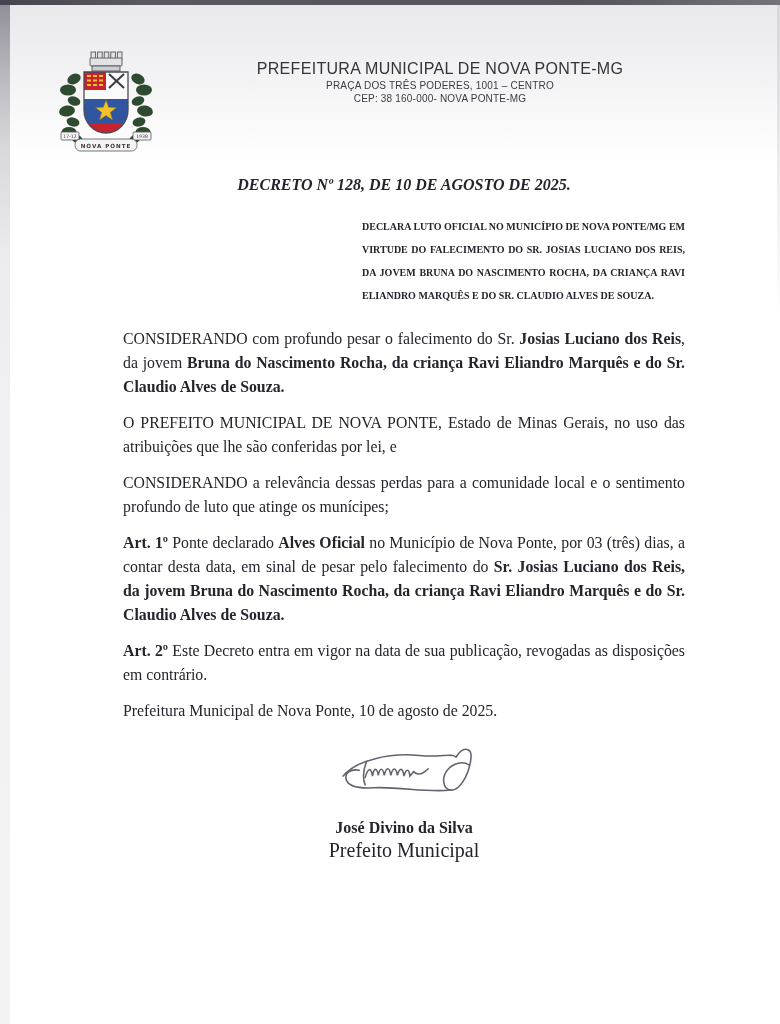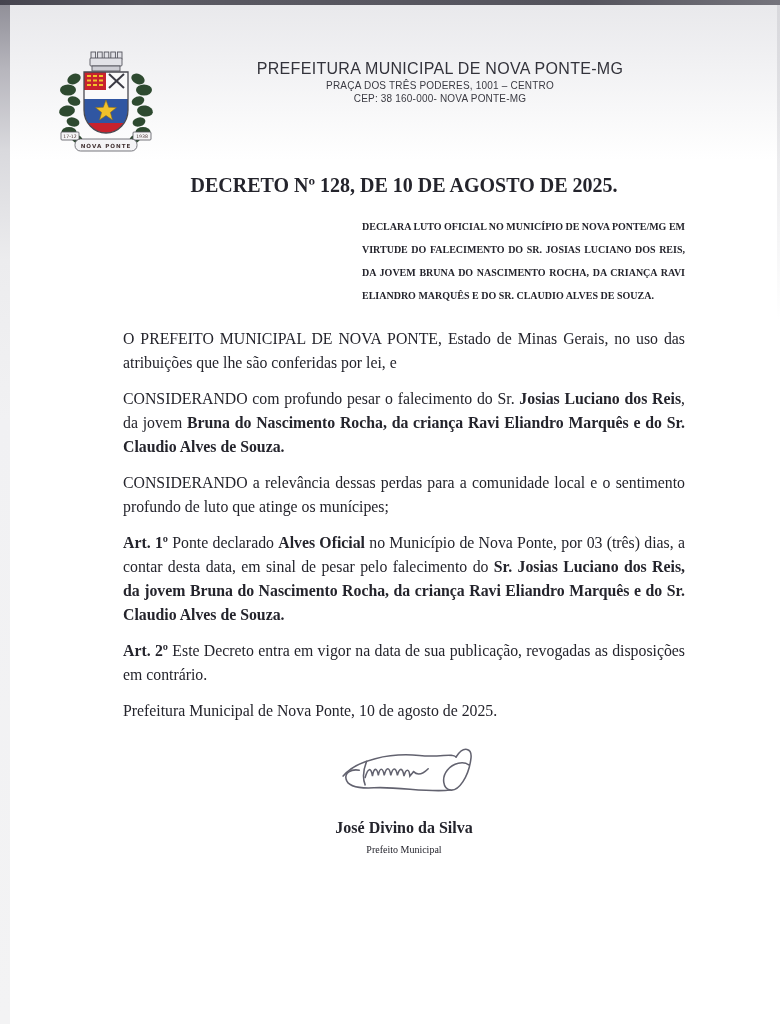--- a/index.html
+++ b/index.html
@@ -19,30 +19,30 @@
     background:linear-gradient(180deg,#d8d8dc 0px,rgba(255,255,255,0) 320px);}
 
   header{position:relative;height:155px;}
   .coa{position:absolute;left:46px;top:46px;}
   .head-text{position:absolute;left:180px;top:60px;width:520px;text-align:center;
     font-family:"Liberation Sans", sans-serif;color:#3a3a42;}
   .org{font-size:16px;letter-spacing:.3px;color:#33333b;}
   .addr{font-size:10px;margin-top:2px;letter-spacing:.2px;}
 
   main{position:relative;padding:0 95px 0 123px;}
-  .decree-title{margin:18px 0 8px;text-align:center;font-weight:bold;font-size:20px;line-height:24px;}
+  .decree-title{margin:18px 0 8px;text-align:center;font-weight:bold;font-size:16px;line-height:24px;font-style:italic;}
   .summary{margin:18px 0 20px 239px;font-weight:bold;text-align:justify;
     font-size:10px;line-height:23px;}
   p.body{margin:0 0 12px;text-align:justify;font-size:15.8px;line-height:24px;}
   p.body .b,.b{font-weight:bold;}
   p.heading{text-align:left;}
 
   .sig-block{margin-top:6px;text-align:center;}
   .sig-name{font-weight:bold;font-size:16px;line-height:22px;margin-top:12px;}
-  .sig-role{font-size:10px;line-height:22px;}
+  .sig-role{font-size:20px;line-height:22px;}
   .coa text,.coa-banner-text{font-family:"DejaVu Sans", sans-serif;}
 </style>
 </head>
 <body>
 
 <div class="page">
   <div class="top-wash"></div>
   <div class="edge-left"></div>
   <div class="edge-right"></div>
   <div class="edge-top"></div>
@@ -124,22 +124,22 @@
       <div class="addr">PRAÇA DOS TRÊS PODERES, 1001 – CENTRO</div>
       <div class="addr">CEP: 38 160-000- NOVA PONTE-MG</div>
     </div>
   </header>
 
   <main>
     <div class="decree-title">DECRETO Nº 128, DE 10 DE AGOSTO DE 2025.</div>
 
     <div class="summary">DECLARA LUTO OFICIAL NO MUNICÍPIO DE NOVA PONTE/MG EM VIRTUDE DO FALECIMENTO DO SR. JOSIAS LUCIANO DOS REIS, DA JOVEM BRUNA DO NASCIMENTO ROCHA, DA CRIANÇA RAVI ELIANDRO MARQUÊS E DO SR. CLAUDIO ALVES DE SOUZA.</div>
 
+    <p class="body"><span>CONSIDERANDO com profundo pesar o falecimento do Sr. </span><span class="b">Josias Luciano dos Reis</span><span>, da jovem </span><span class="b">Bruna do Nascimento Rocha, da criança Ravi Eliandro Marquês e do Sr. Claudio Alves de Souza.</span></p>
     <p class="body"><span>O PREFEITO MUNICIPAL DE NOVA PONTE, Estado de Minas Gerais, no uso das atribuições que lhe são conferidas por lei, e</span></p>
-    <p class="body"><span>CONSIDERANDO com profundo pesar o falecimento do Sr. </span><span class="b">Josias Luciano dos Reis</span><span>, da jovem </span><span class="b">Bruna do Nascimento Rocha, da criança Ravi Eliandro Marquês e do Sr. Claudio Alves de Souza.</span></p>
     <p class="body"><span>CONSIDERANDO a relevância dessas perdas para a comunidade local e o sentimento profundo de luto que atinge os munícipes;</span></p>
     <p class="body"><span class="b">Art. 1º</span><span> Ponte declarado </span><span class="b">Alves Oficial</span><span> no Município de Nova Ponte, por 03 (três) dias, a contar desta data, em sinal de pesar pelo falecimento do </span><span class="b">Sr. Josias Luciano dos Reis, da jovem Bruna do Nascimento Rocha, da criança Ravi Eliandro Marquês e do Sr. Claudio Alves de Souza.</span></p>
     <p class="body"><span class="b">Art. 2º</span><span> Este Decreto entra em vigor na data de sua publicação, revogadas as disposições em contrário.</span></p>
     <p class="body"><span>Prefeitura Municipal de Nova Ponte, 10 de agosto de 2025.</span></p>
 
     <div class="sig-block">
       <svg width="170" height="66" viewBox="0 0 210 90">
         <g fill="none" stroke-width="2.1" stroke-linecap="round" stroke="#62626f">
           <path d="M22,56 C40,34 86,24 126,28 C156,31 170,24 176,30"></path>
           <path d="M176,30 C186,14 199,17 196,34 C193,56 180,77 168,75 C158,73 156,58 164,48 C172,38 186,35 194,41"></path>

